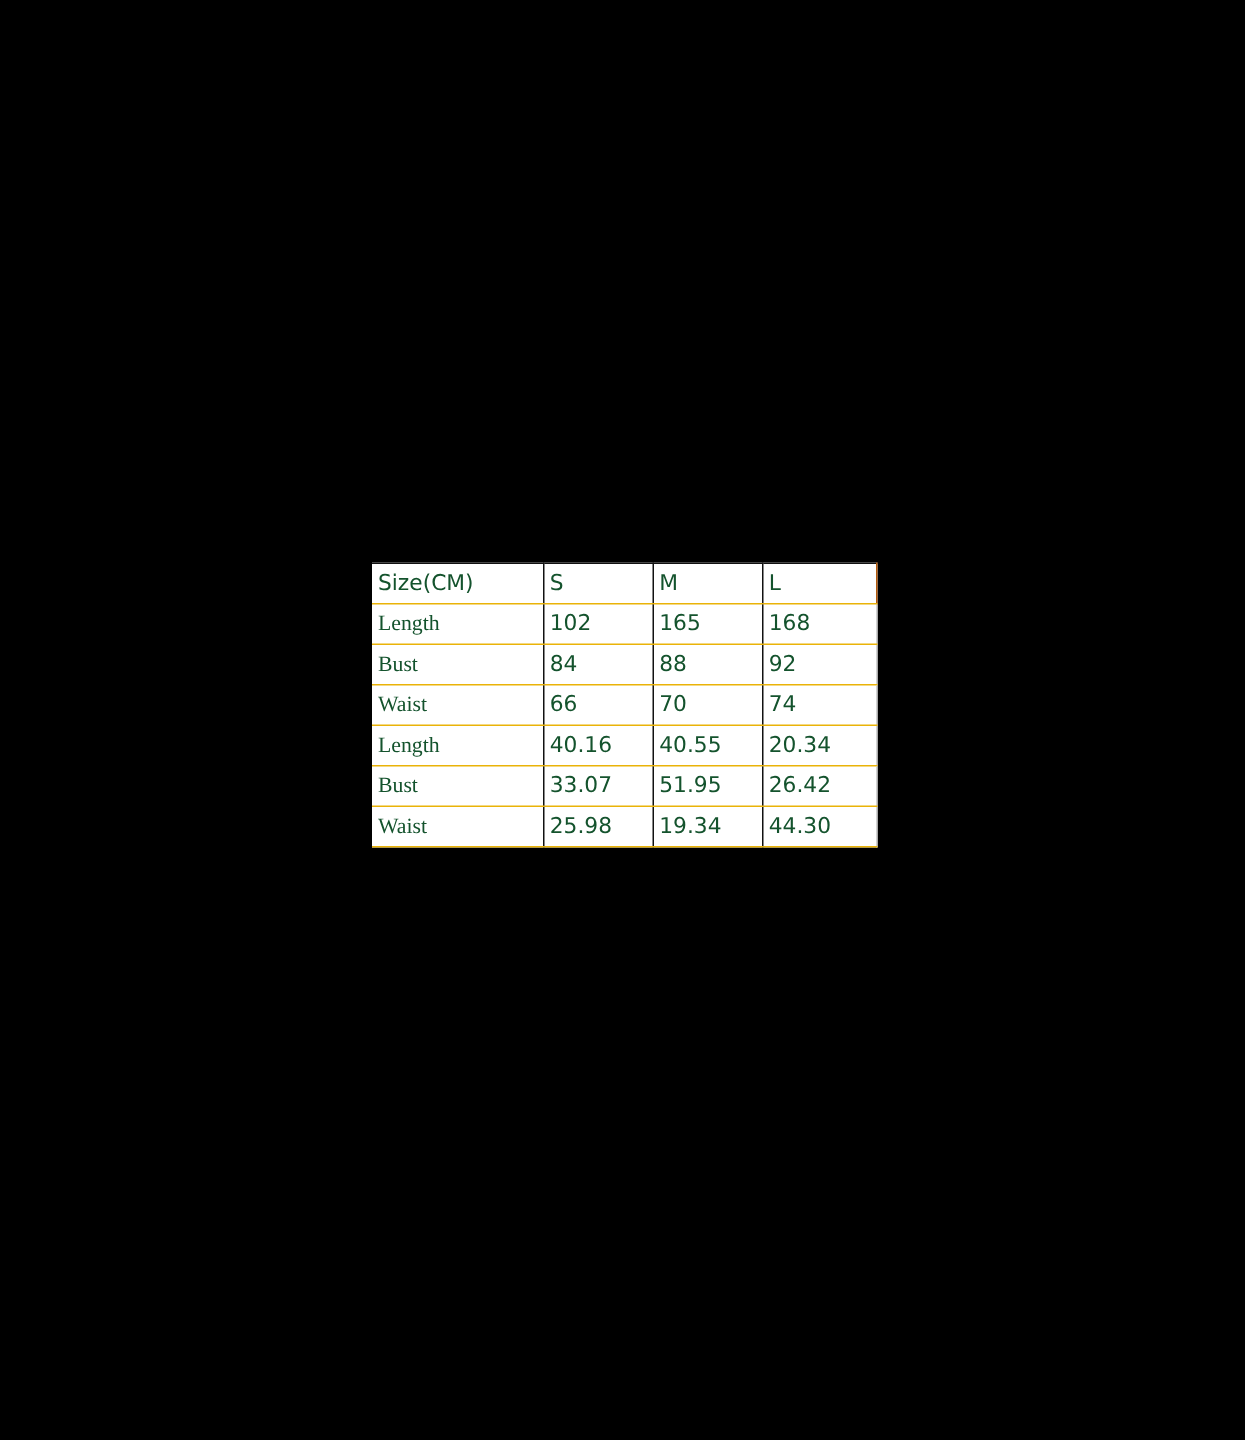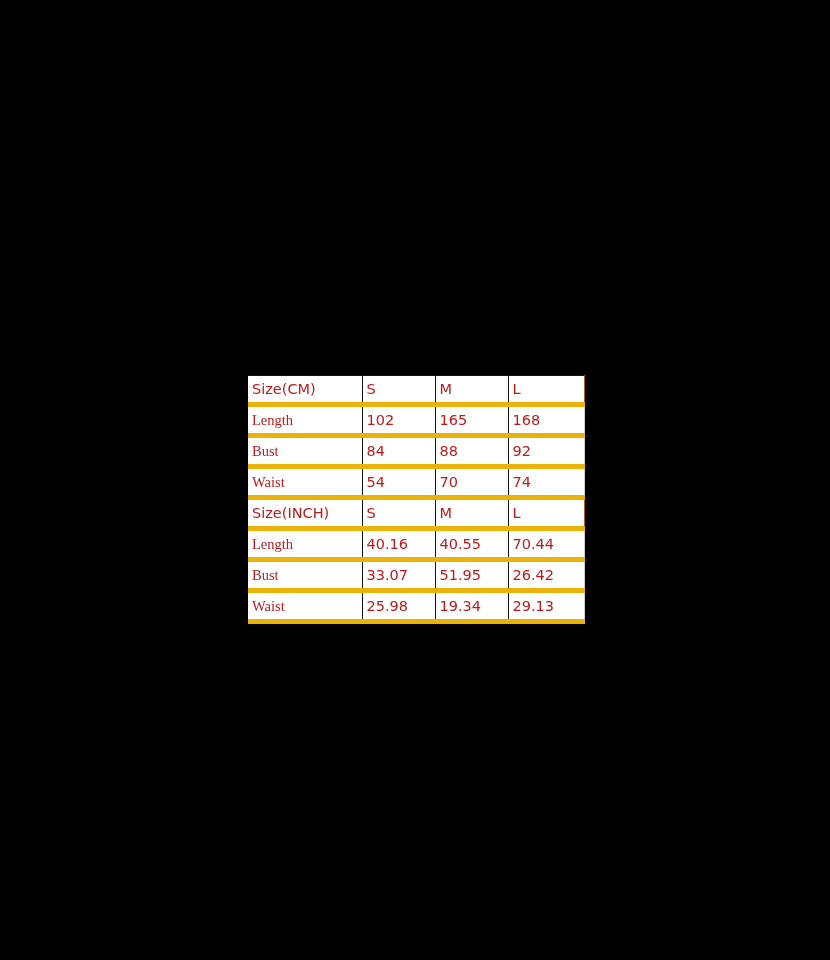--- a/index.html
+++ b/index.html
@@ -29,24 +29,24 @@
     border-collapse: collapse;
     table-layout: fixed;
     width: 336px;
     background: #ffffff;
   }
   table.size-chart td {
     height: 26px;
     line-height: 26px;
     padding: 0 0 0 4px;
     font-size: 14.5px;
-    color: #b91c1c;
+    color: #14532d;
     background: #ffffff;
     border-right: 1px solid #111111;
-    border-bottom: 5px solid #eab308;
+    border-bottom: 1px solid #eab308;
     overflow: hidden;
     white-space: nowrap;
     box-sizing: border-box;
   }
   table.size-chart tr td:last-child {
     border-right: 1px solid #d2d2d2;
   }
   table.size-chart tr:first-child td {
     border-top: 1px solid #111111;
   }
@@ -99,50 +99,44 @@
 
         <tr>
           <td class="label-cell">Bust</td>
           <td>84</td>
           <td>88</td>
           <td>92</td>
         </tr>
 
         <tr>
           <td class="label-cell">Waist</td>
-          <td>54</td>
+          <td>66</td>
           <td>70</td>
           <td>74</td>
         </tr>
 
-        <tr class="header-row">
-          <td class="hdr-cell">Size(INCH)</td>
-          <td class="hdr-cell">S</td>
-          <td class="hdr-cell">M</td>
-          <td class="hdr-cell">L</td>
-        </tr>
 
         <tr>
           <td class="label-cell">Length</td>
           <td>40.16</td>
           <td>40.55</td>
-          <td>70.44</td>
+          <td>20.34</td>
         </tr>
 
         <tr>
           <td class="label-cell">Bust</td>
           <td>33.07</td>
           <td>51.95</td>
           <td>26.42</td>
         </tr>
 
         <tr>
           <td class="label-cell">Waist</td>
           <td>25.98</td>
           <td>19.34</td>
-          <td>29.13</td>
+          <td>44.30</td>
         </tr>
 
       </tbody>
     </table>
   </div>
 
 </div>
 
 </body></html>

